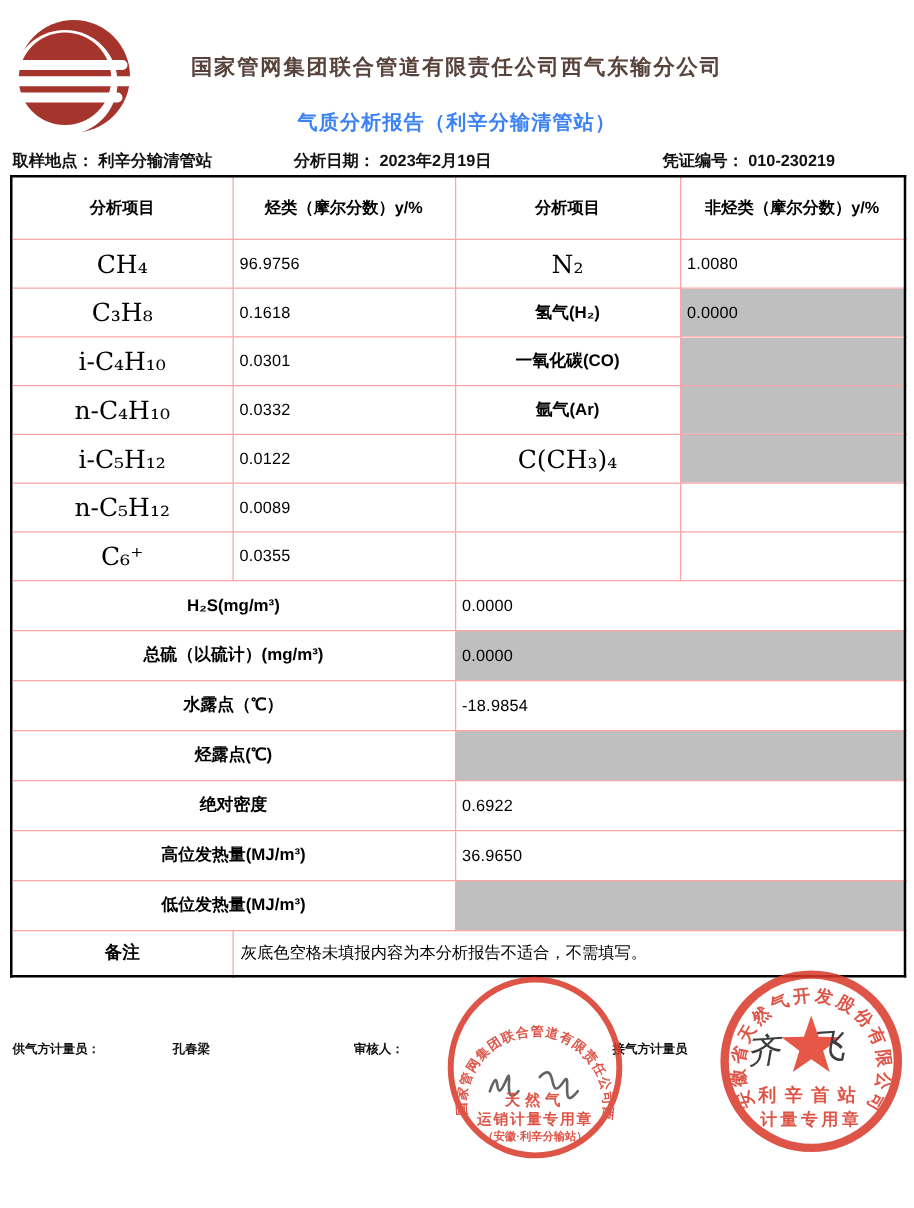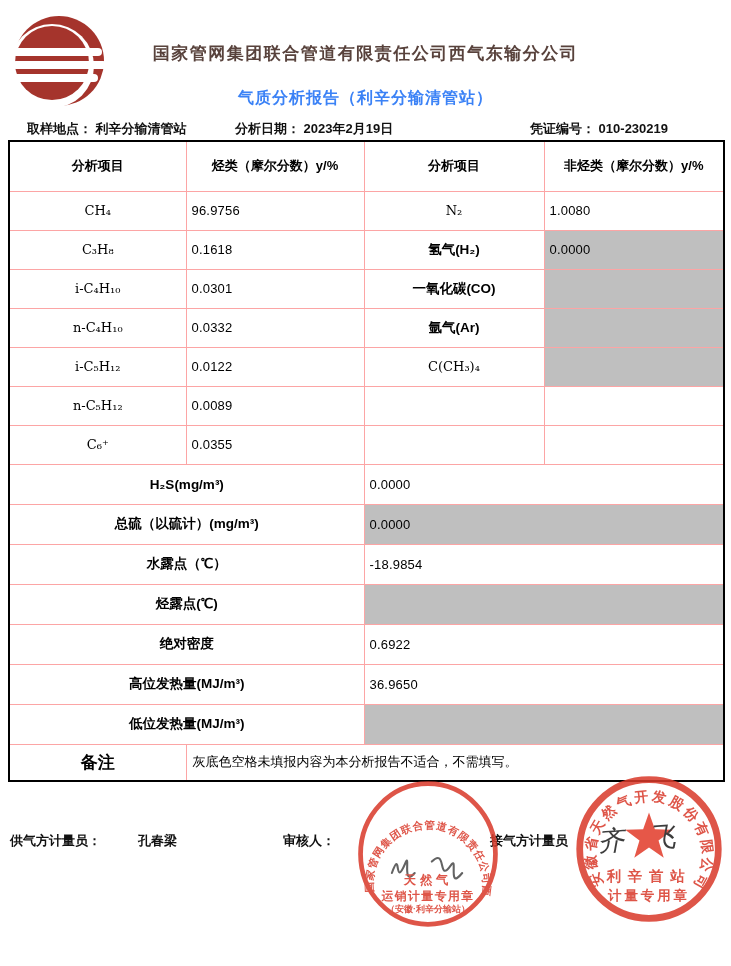--- a/index.html
+++ b/index.html
@@ -9,43 +9,43 @@
 
   
   .logo { position:absolute; left:12px; top:8px; width:100px; height:104px; }
   .company-title { position:absolute; left:0; top:42px; width:731px; text-align:center;
     font-size:17px; font-weight:700; letter-spacing:1.5px; color:#58423c; }
   .report-title { position:absolute; left:0; top:88px; width:731px; text-align:center;
     font-size:16px; font-weight:700; letter-spacing:1px; color:#3b82f6; }
   .info-row { position:absolute; left:10px; top:120px; width:713px; height:18px;
     font-size:13px; font-weight:700; color:#111; }
   .info-item { position:absolute; top:0; white-space:nowrap; }
-  .info-loc { left:17px; }
+  .info-loc { left:0; }
   .info-date { left:225px; }
   .info-no { left:520px; }
 
   
   .report-table { position:absolute; left:8px; top:140px; width:715px;
     border-collapse:collapse; table-layout:fixed; }
   .report-table td { border:1px solid #fca5a5; font-size:13px; overflow:hidden; }
   .report-table { border:2px solid #000; }
   td.hdr { text-align:center; font-weight:700; font-size:13px; }
   td.item { text-align:center; font-family:"DejaVu Serif","Liberation Serif",serif;
-            font-size:13px; }
+            font-size:20px; }
   td.item-cn { text-align:center; font-weight:700; font-size:13.5px; }
   td.val { text-align:left; padding-left:5px; font-size:13px; letter-spacing:0.2px; }
   td.plabel { text-align:center; font-size:13.5px; font-weight:700;
               font-family:Liberation Sans, sans-serif; }
   td.gray { background:#bfbfbf; }
-  td.remark-label { text-align:center; font-weight:700; font-size:17px; }
+  td.remark-label { text-align:center; font-weight:700; font-size:14px; }
   td.remark-text { text-align:left; padding-left:6px; font-size:13px; }
 
   
   .footer-row { position:absolute; left:10px; top:832px; width:713px; height:20px;
-    font-size:13px; font-weight:700; color:#111; }
+    font-size:10px; font-weight:700; color:#111; }
   .f-item { position:absolute; top:0; white-space:nowrap; }
   .f-supplier-label { left:0; }
   .f-supplier-name { left:128px; }
   .f-reviewer-label { left:273px; }
   .f-receiver-label { left:480px; }
 
   
   .stamp { position:absolute; opacity:0.86; }
   .stamp-left { left:352px; top:777px; width:152px; height:154px; }
   .stamp-right { left:572px; top:772px; width:154px; height:154px; }

